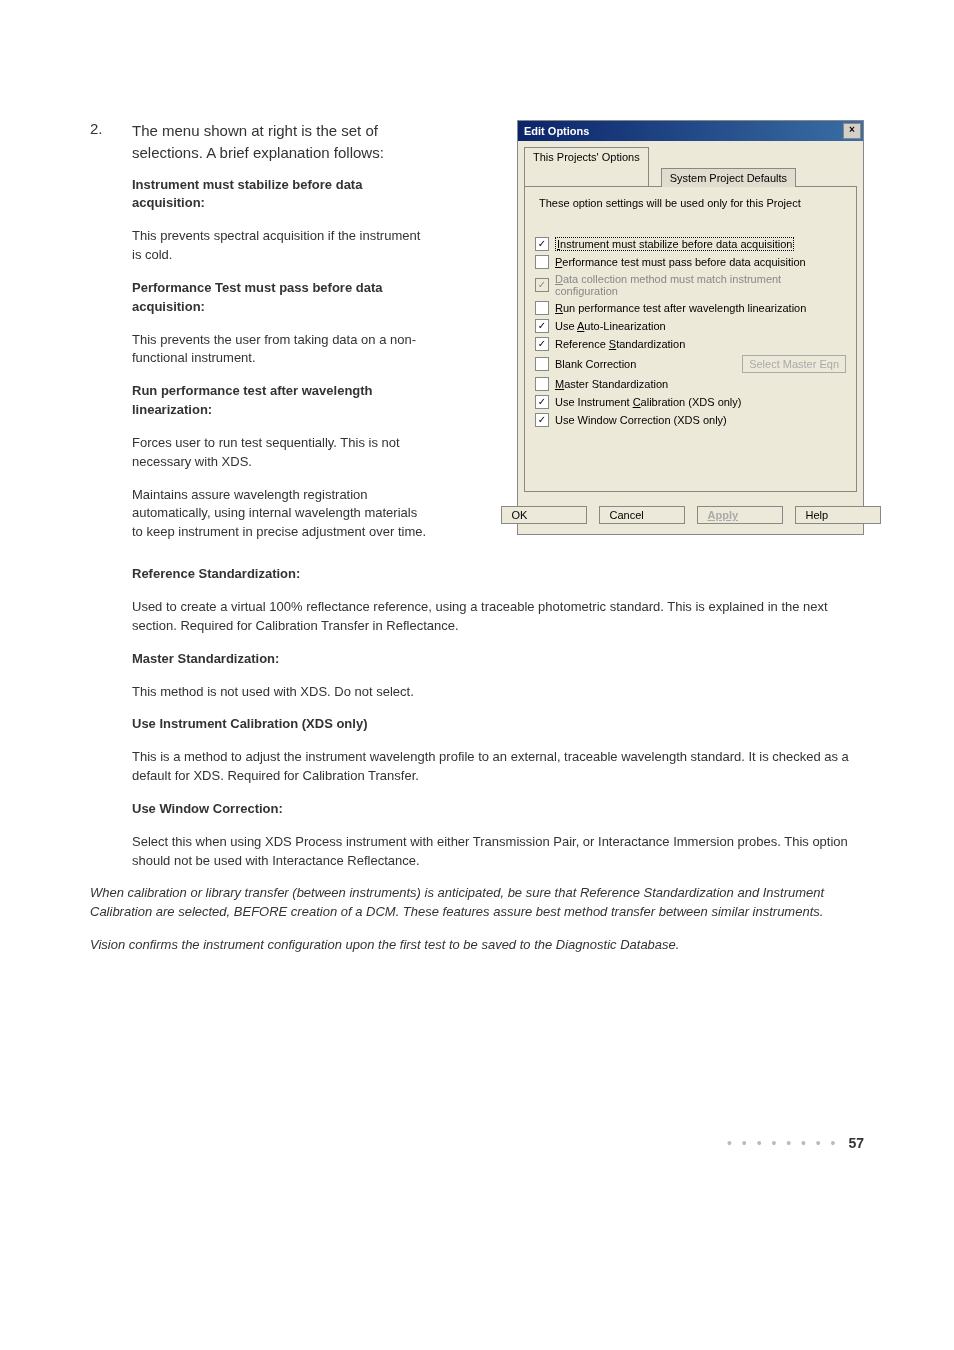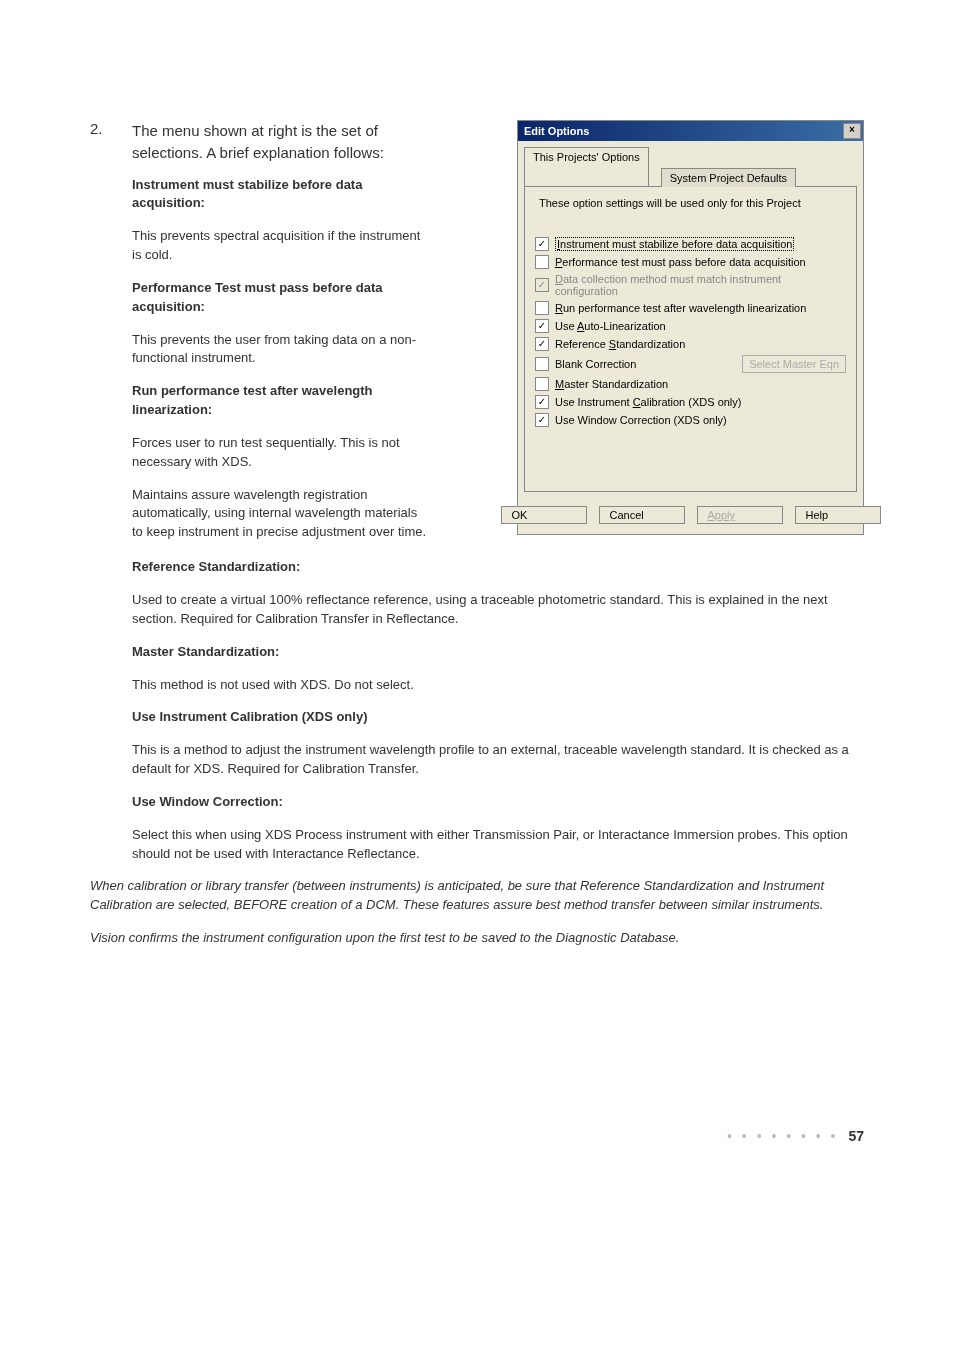--- a/index.html
+++ b/index.html
@@ -43,21 +43,21 @@
   .bold {
     font-weight: bold;
   }
   .italic {
     font-style: italic;
   }
   .indent {
     margin-left: 42px;
   }
   .full-width-block {
-    margin-top: 16px;
+    margin-top: 23px;
   }
   .full-width-block .para.indent {
     width: auto;
   }
 
   
   .dialog {
     position: absolute;
     top: 0;
     right: 0;
@@ -168,20 +168,21 @@
     min-width: 64px;
     padding: 2px 10px;
     border: 1px solid #888;
     background: #ece9d8;
     font-size: 11px;
     text-align: left;
     cursor: default;
   }
   .win-btn.disabled {
     color: #aaa;
+    font-weight: bold;
   }
 
   .footer {
     text-align: right;
     font-size: 14px;
     margin-top: 180px;
     color: #666;
   }
   .footer .dots {
     letter-spacing: 3px;

